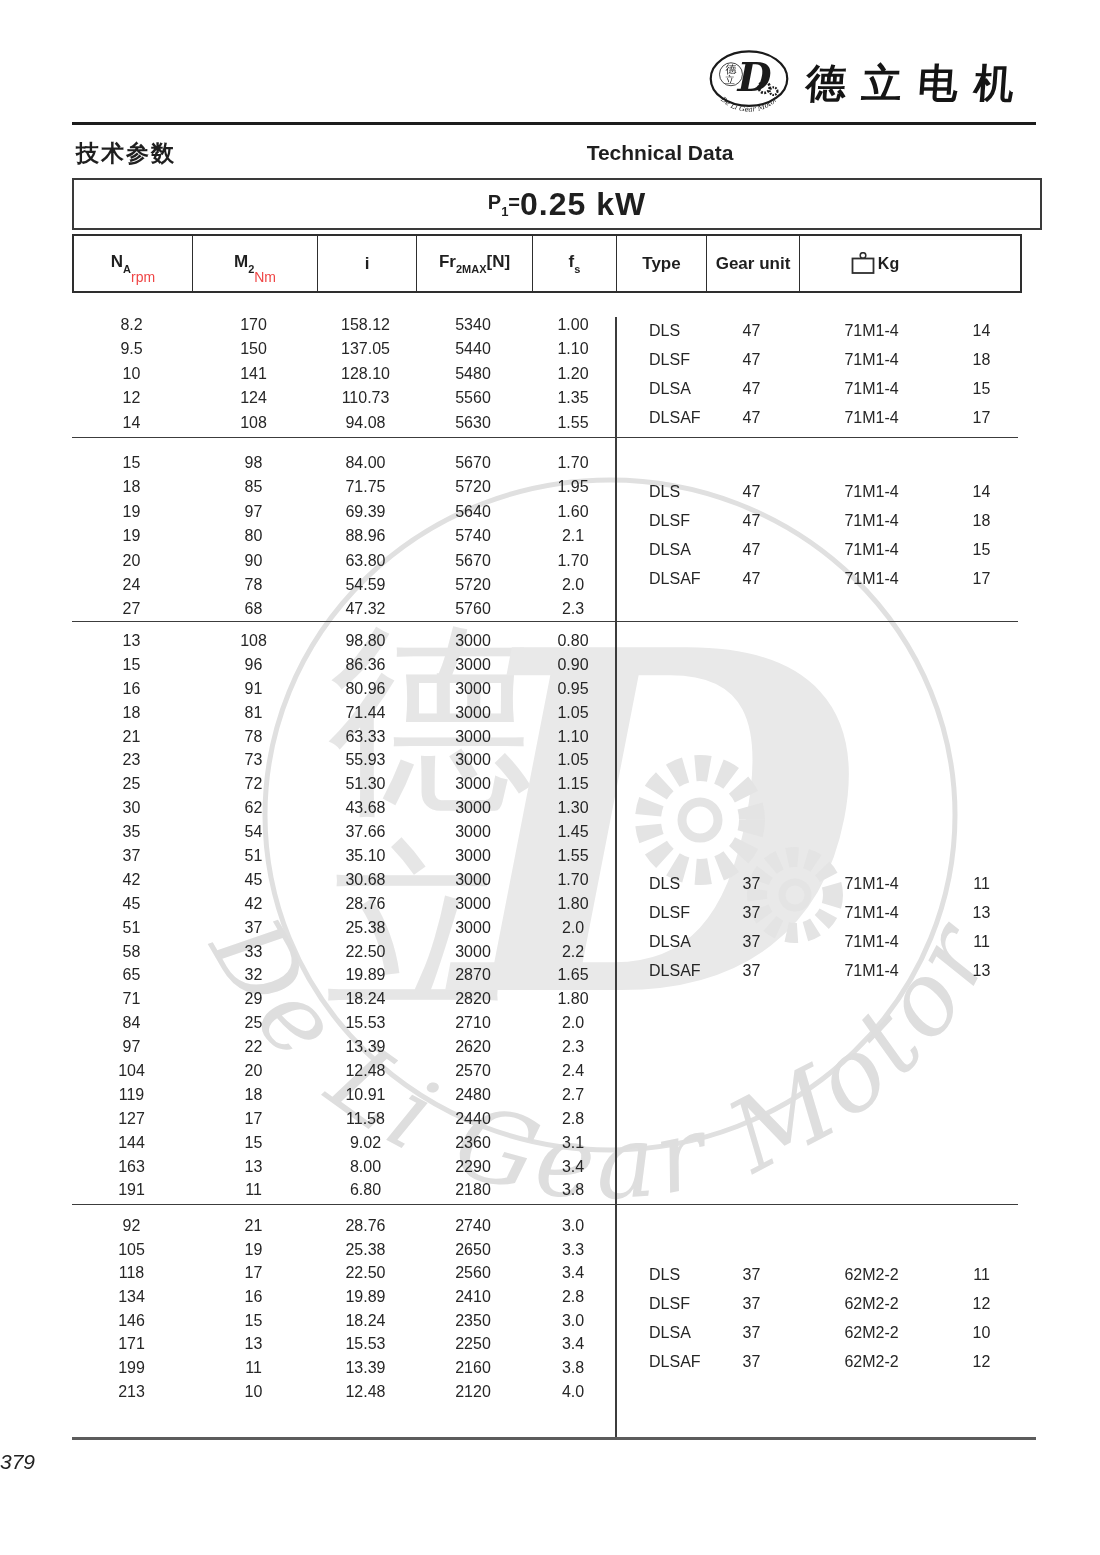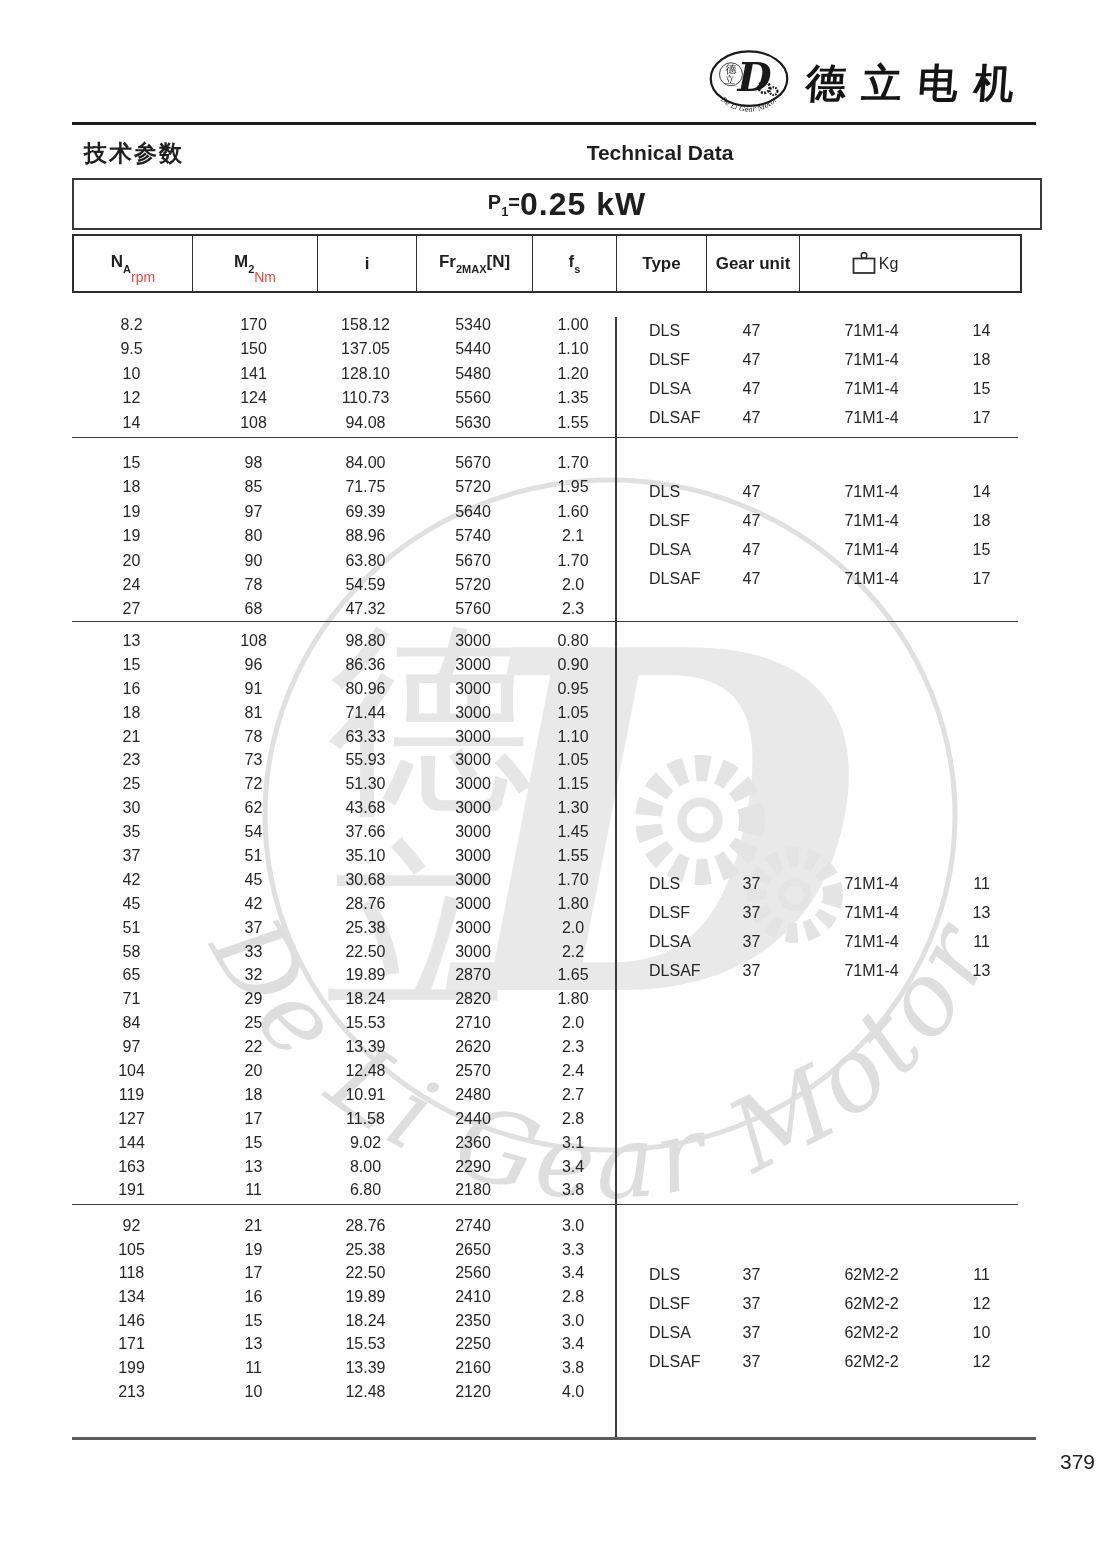--- a/index.html
+++ b/index.html
@@ -12,21 +12,21 @@
 
   
   .masthead{position:absolute;top:48px;right:70px;display:flex;align-items:center;gap:16px;}
   .brand-name{
     font-family:"DejaVu Serif", serif;font-weight:700;font-size:40px;
     letter-spacing:16px;color:#151515;white-space:nowrap;transform:skewX(-4deg);
   }
   .rule-top{position:absolute;left:72px;top:122px;width:964px;height:3px;background:#1c1c1c;}
 
   
-  .title-zh{position:absolute;left:84px;top:138px;font-size:23px;font-weight:700;letter-spacing:2px;}
+  .title-zh{position:absolute;left:76px;top:138px;font-size:23px;font-weight:700;letter-spacing:2px;}
   .title-en{position:absolute;left:480px;top:141px;width:360px;text-align:center;font-size:21px;font-weight:700;}
 
   
   .banner{
     position:absolute;left:72px;top:178px;width:946px;height:48px;border:2px solid #3a3a3a;
     display:flex;align-items:center;justify-content:center;padding-left:20px;
   }
   .banner .small{font-size:20px;font-weight:700;}
   .banner sub{font-size:13px;font-weight:700;position:relative;top:2px;}
   .banner .big{font-size:32px;font-weight:700;letter-spacing:1px;}
@@ -36,21 +36,21 @@
     position:absolute;left:72px;top:234px;width:946px;height:55px;border:2px solid #2e2e2e;
     display:grid;grid-template-columns:119px 125px 99px 116px 84px 90px 93px 147px auto;
   }
   .th{
     border-right:1.5px solid #2e2e2e;display:flex;flex-direction:row;align-items:center;justify-content:center;
     font-weight:700;font-size:17px;line-height:1.15;
   }
   .th:last-child{border-right:none;}
   .th sub{font-size:11px;font-weight:700;position:relative;top:1px;}
   .th .unit{font-weight:400;font-size:14px;color:#ef4444;margin-top:28px;}
-  .kg-label{font-weight:400;font-size:16px;margin-top:1px;}
+  .kg-label{font-weight:700;font-size:16px;margin-top:1px;}
 
   
   .tbody{position:absolute;left:72px;top:291px;width:946px;height:1146px;}
   .vdivider{position:absolute;left:543px;top:26px;bottom:0;width:1.5px;background:#3c3c3c;}
   .band{position:relative;}
   .band-1{height:147px;border-bottom:1.5px solid #3c3c3c;padding-top:22px;box-sizing:border-box;}
   .band-2{height:184px;border-bottom:1.5px solid #3c3c3c;padding-top:13px;box-sizing:border-box;}
   .band-3{height:583px;border-bottom:1.5px solid #3c3c3c;padding-top:7px;box-sizing:border-box;}
   .band-4{height:232px;padding-top:9px;box-sizing:border-box;}
   .trow{display:grid;grid-template-columns:119px 125px 99px 116px 84px;}
@@ -62,21 +62,21 @@
   .band-1 .types{top:calc(50% + 10px);}
   .band-2 .types{top:calc(50% + 5px);}
   .band-3 .types{top:calc(50% + 14px);}
   .band-4 .types{top:calc(50% - 3px);}
   .typerow{display:grid;grid-template-columns:90px 93px 147px 73px;height:29px;line-height:29px;}
   .typerow .td{font-size:16px;}
   .typerow .c-type{text-align:left;padding-left:34px;}
 
   
   .rule-bottom{position:absolute;left:72px;top:1437px;width:964px;height:3px;background:#5c5c5c;}
-  .pageno{position:absolute;left:0;top:1450px;width:1095px;text-align:right;font-size:21px;color:#222;}
+  .pageno{position:absolute;left:0;top:1450px;width:1095px;text-align:left;font-size:21px;color:#222;font-style:italic;}
 
   svg text{font-family:"DejaVu Serif", serif;}
 </style>
 </head>
 <body>
 
 <div class="page">
 
   <svg class="layer" viewBox="0 0 1100 1555" aria-hidden="true">
     <ellipse cx="610" cy="815" rx="345" ry="335" fill="none" stroke="#e0e0e0" stroke-width="5"></ellipse>

